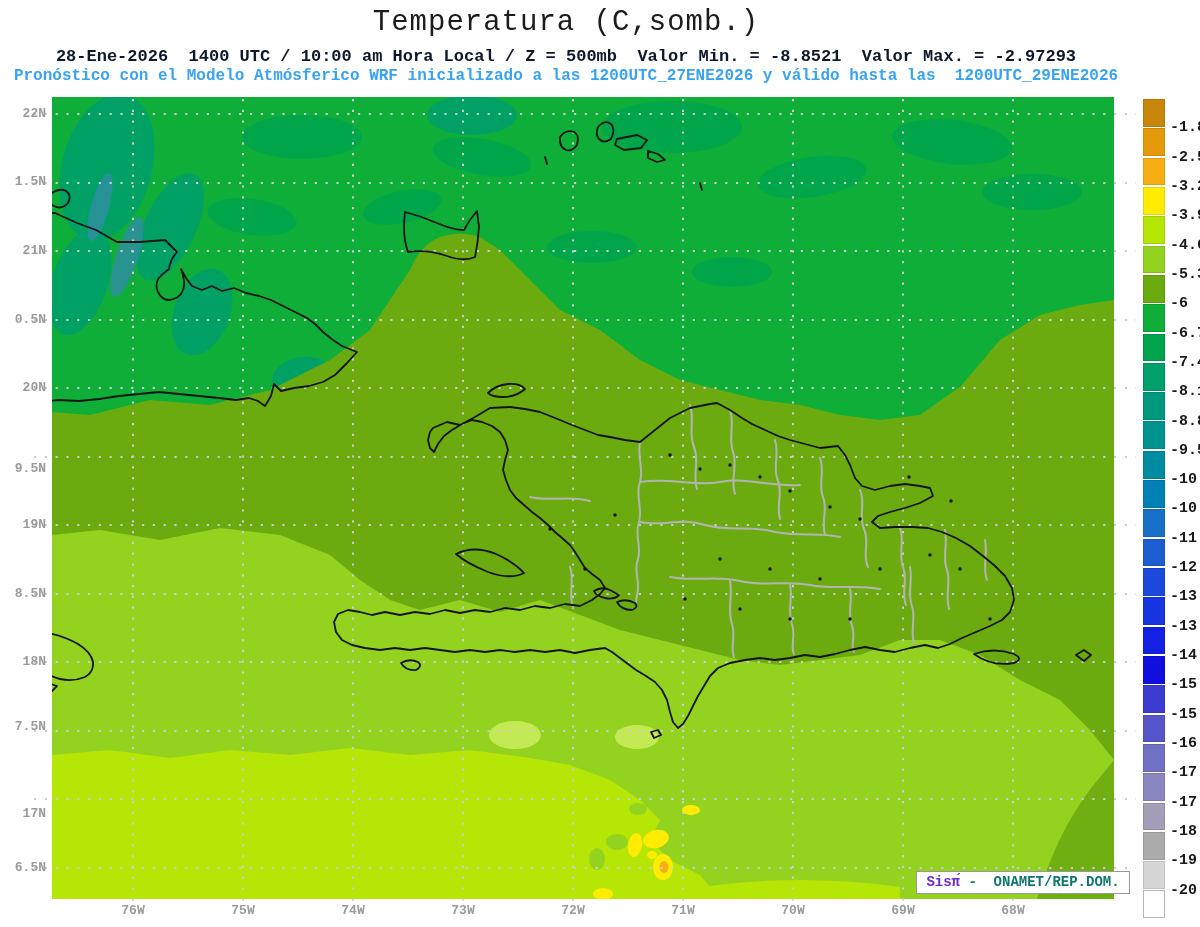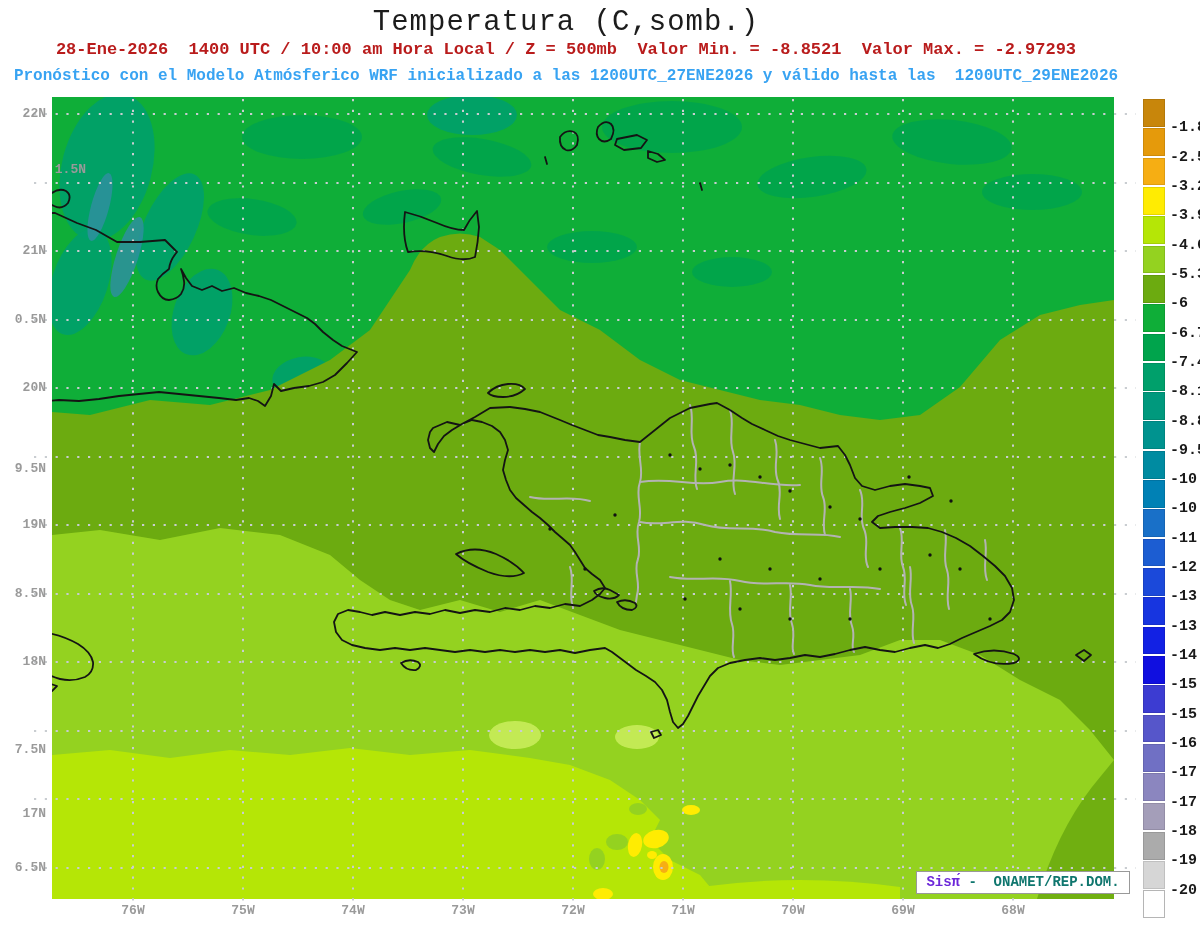--- a/index.html
+++ b/index.html
@@ -3,21 +3,21 @@
 <meta charset="utf-8">
 <style>
   html,body{margin:0;padding:0;}
   body{
     width:1200px;height:927px;position:relative;background:#ffffff;
     font-family:"Liberation Mono","DejaVu Sans Mono",monospace;
     overflow:hidden;
   }
   .hdr{position:absolute;left:0;width:1132px;text-align:center;white-space:pre;}
   #title{top:6px;font-size:29px;letter-spacing:1px;color:#1c1c1c;}
-  #sub1{top:40px;font-size:17px;font-weight:bold;color:#b91c1c;}
+  #sub1{top:47px;font-size:17px;font-weight:bold;color:#0f172a;}
   #sub2{top:67px;font-size:16px;font-weight:bold;color:#38a3f2;}
   #map-wrap{position:absolute;left:52px;top:97px;width:1062px;height:802px;}
   #map{overflow:visible;display:block;}
   .ylab{position:absolute;left:0;width:46px;text-align:right;font-size:13px;font-weight:bold;color:#9a9a9a;}
   .xlab{position:absolute;width:44px;text-align:center;font-size:13px;font-weight:bold;color:#9a9a9a;}
   #colorbar{position:absolute;left:1143px;top:99px;width:22px;}
   .cbcell{width:22px;box-sizing:border-box;border:1px solid rgba(0,0,0,0.10);}
   .cblab{position:absolute;font-size:15px;font-weight:bold;color:#1a1a1a;white-space:nowrap;}
   #attrib{
     position:absolute;left:916px;top:871px;width:214px;height:23px;
@@ -173,29 +173,29 @@
         <circle cx="533" cy="472" r="1.7"></circle>
         <circle cx="563" cy="418" r="1.7"></circle>
         <circle cx="857" cy="380" r="1.7"></circle>
         <circle cx="899" cy="404" r="1.7"></circle>
       </g>
     </svg>
 </div>
 
 <div id="y-axis">
     <div class="ylab" style="top: 106px;">22N</div>
-    <div class="ylab" style="top: 162px; padding-left: 40px;">1.5N</div>
+    <div class="ylab" style="top: 174px;">1.5N</div>
     <div class="ylab" style="top: 243px;">21N</div>
     <div class="ylab" style="top: 312px;">0.5N</div>
     <div class="ylab" style="top: 380px;">20N</div>
     <div class="ylab" style="top: 461px;">9.5N</div>
     <div class="ylab" style="top: 517px;">19N</div>
     <div class="ylab" style="top: 586px;">8.5N</div>
     <div class="ylab" style="top: 654px;">18N</div>
-    <div class="ylab" style="top: 742px;">7.5N</div>
+    <div class="ylab" style="top: 719px;">7.5N</div>
     <div class="ylab" style="top: 806px;">17N</div>
     <div class="ylab" style="top: 860px;">6.5N</div>
   </div>
 <div id="x-axis">
     <div class="xlab" style="left: 111px; top: 903px;">76W</div>
     <div class="xlab" style="left: 221px; top: 903px;">75W</div>
     <div class="xlab" style="left: 331px; top: 903px;">74W</div>
     <div class="xlab" style="left: 441px; top: 903px;">73W</div>
     <div class="xlab" style="left: 551px; top: 903px;">72W</div>
     <div class="xlab" style="left: 661px; top: 903px;">71W</div>

